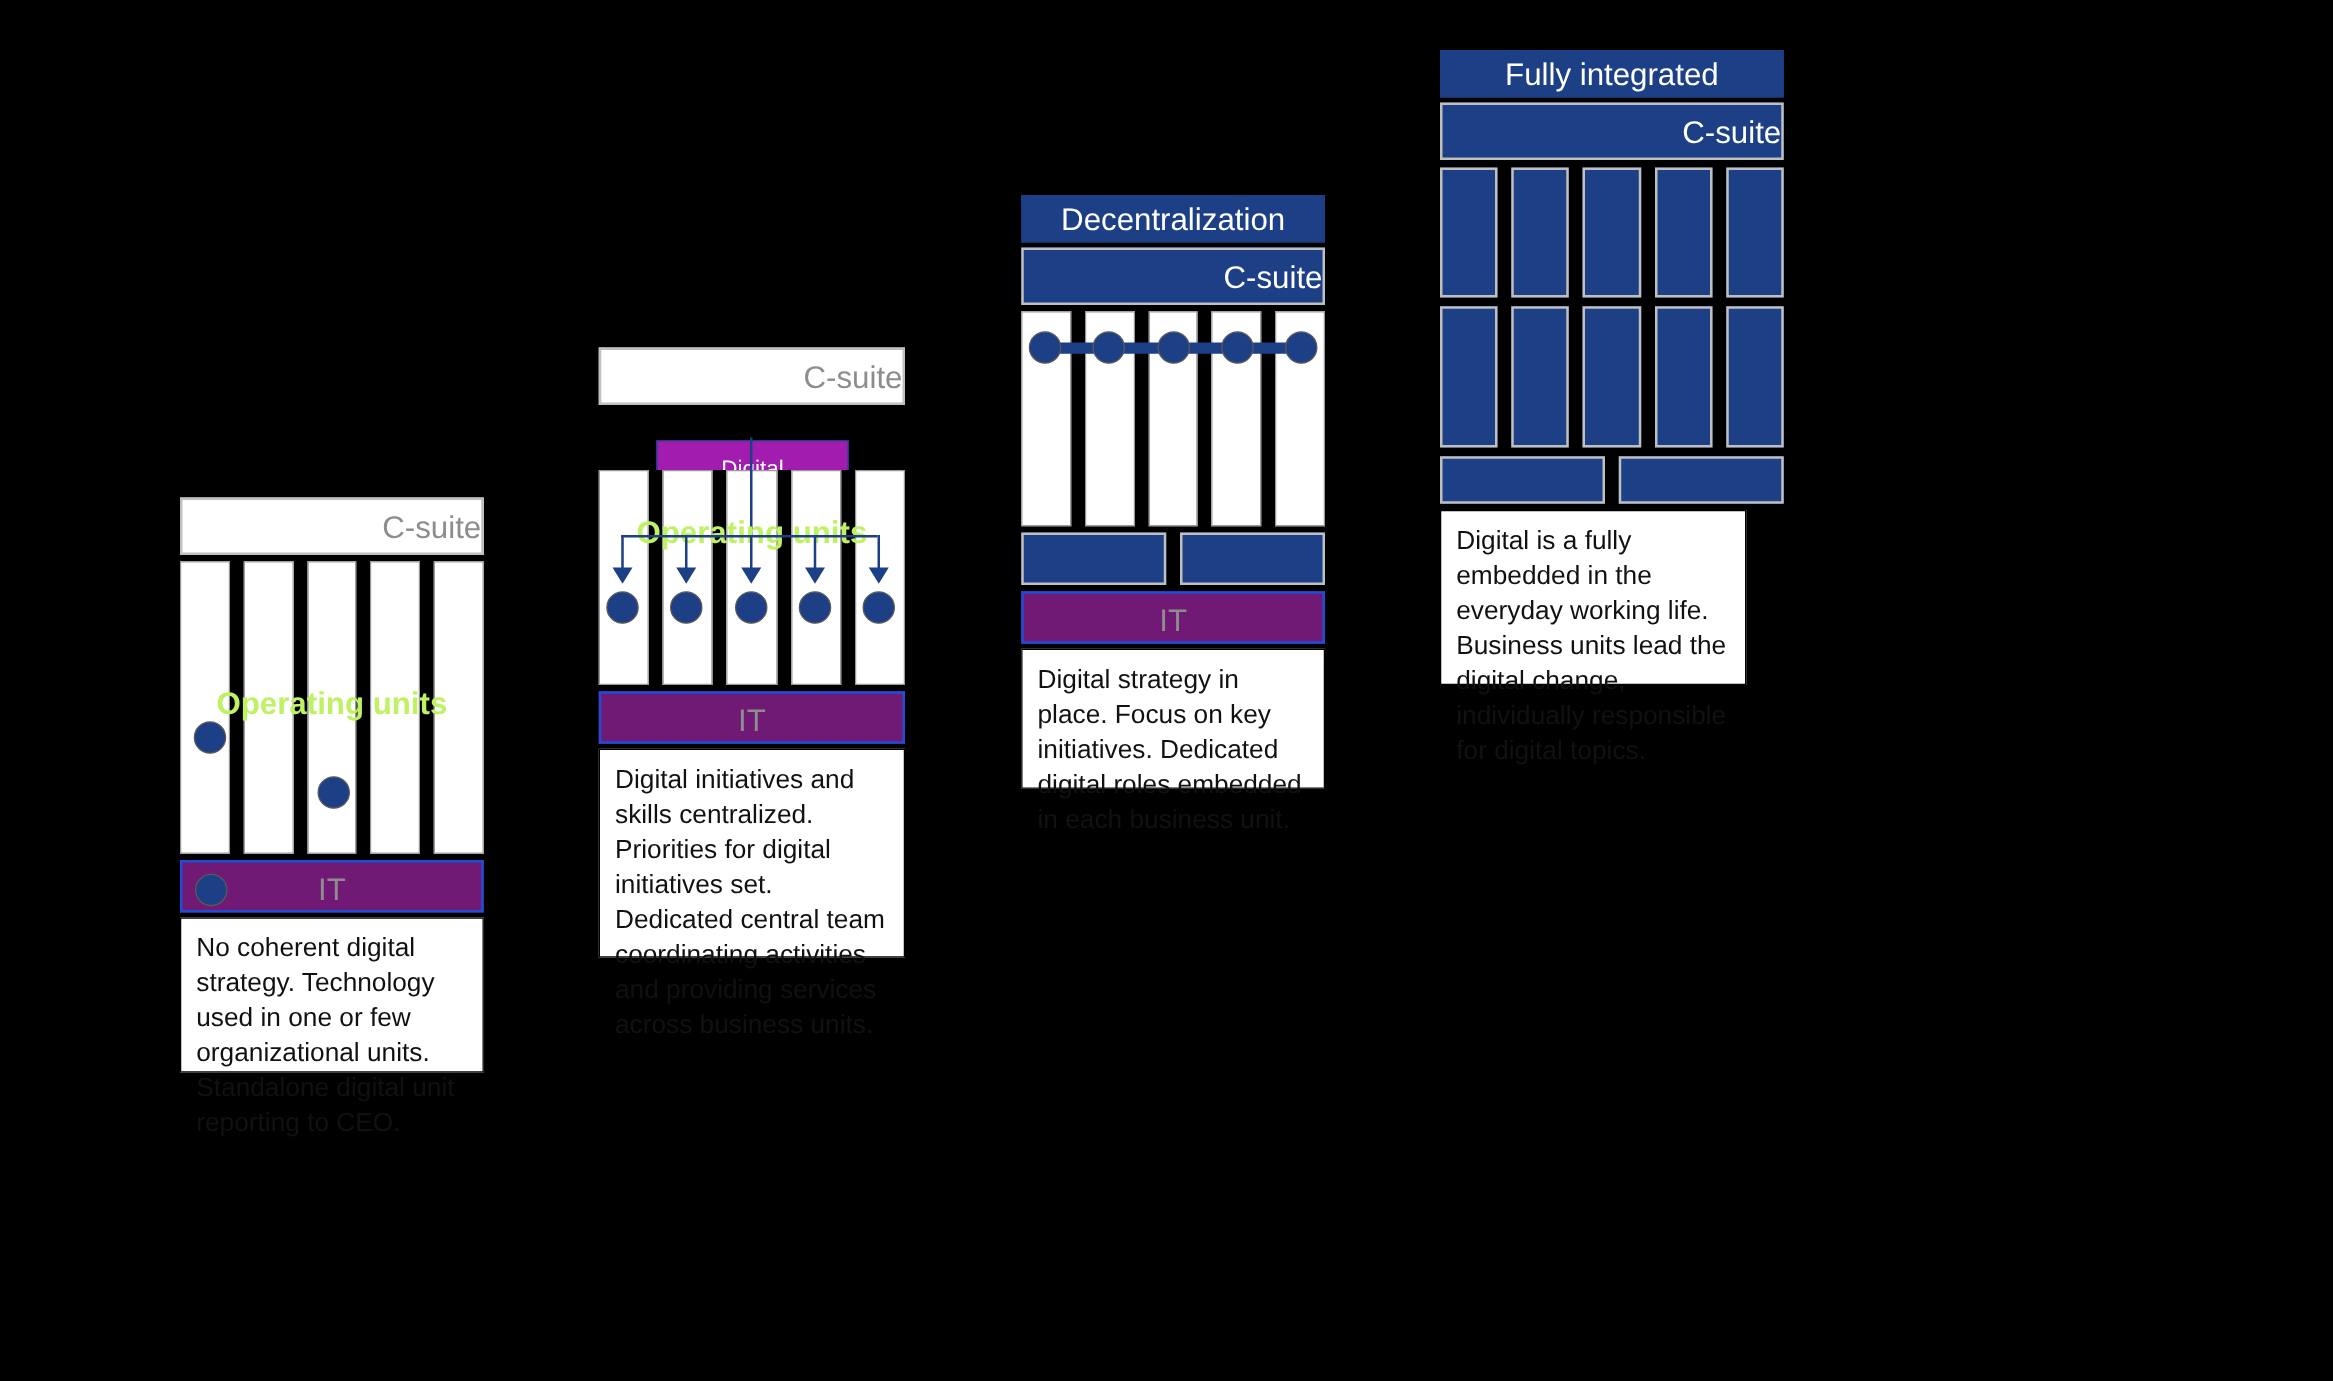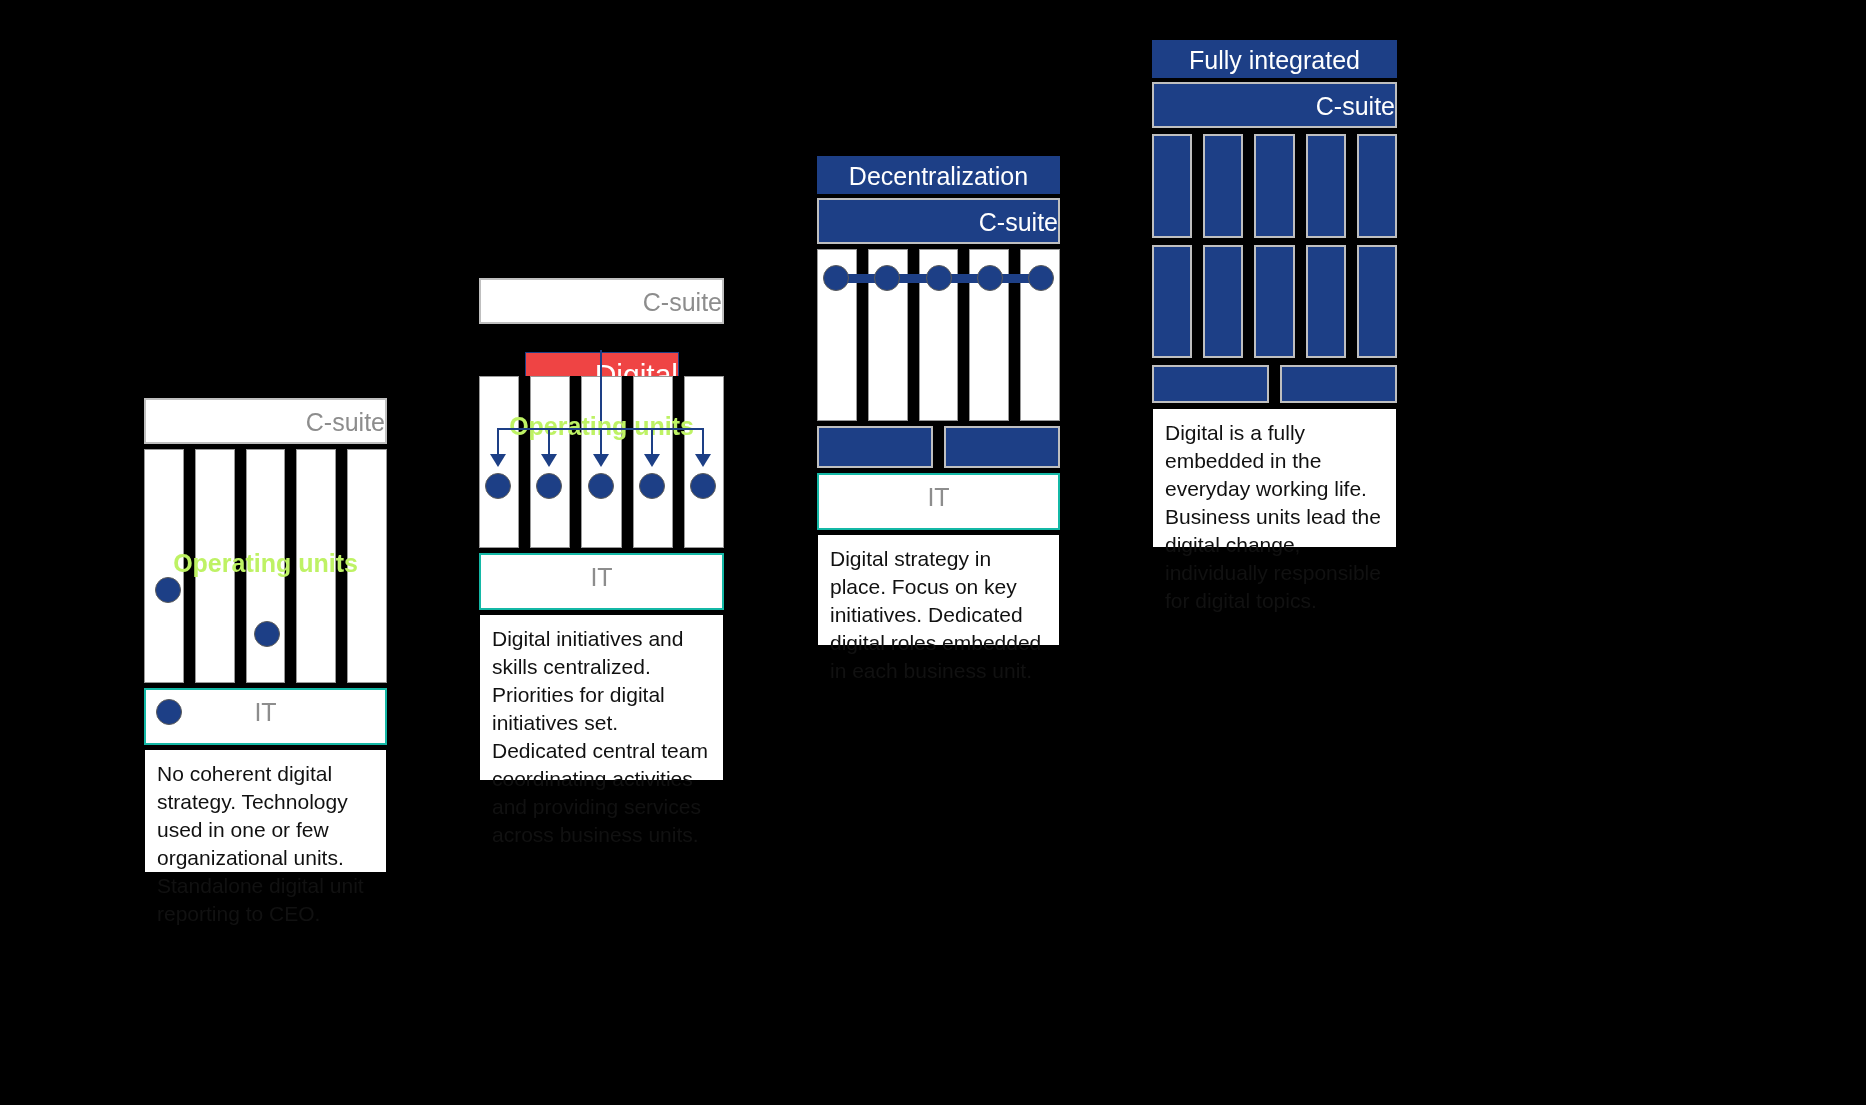--- a/index.html
+++ b/index.html
@@ -15,23 +15,23 @@
     font-size:25px;line-height:38px;height:38px;
     border:1px solid #1d3f86;box-sizing:border-box;
   }
   .csuite{
     background:#ffffff;color:#8d8d8d;text-align:right;
     font-size:25px;line-height:44px;height:46px;
     border:2px solid #bfbfbf;box-sizing:border-box;margin-top:4px;
   }
   .csuite.filled{background:#1d3f86;color:#ffffff;border-color:#bfbfbf;}
   .itbar{
-    background:#ffffff;color:#8d8d8d;text-align:center;
-    font-size:25px;line-height:44px;height:57px;
-    border:2px solid #14b8a6;box-sizing:border-box;position:relative;
+    background:#701a75;color:#8d8d8d;text-align:center;
+    font-size:25px;line-height:44px;height:42px;
+    border:2px solid #1d4ed8;box-sizing:border-box;position:relative;
   }
   .desc{
     background:#ffffff;color:#111;box-sizing:border-box;
     border:1px solid #000;
     font-size:21px;line-height:28px;padding:10px 12px 12px 12px;
   }
 
   
   .cols{position:relative;display:flex;background:#000;box-sizing:border-box;}
   .cols > .col{background:#ffffff;flex:1 1 0;border:1px solid #9a9a9a;box-sizing:border-box;}
@@ -46,22 +46,22 @@
   .dot{
     position:absolute;width:26px;height:26px;border-radius:50%;
     background:#1d3f86;border:1px solid #5a5a5a;box-sizing:border-box;
   }
 
   
   .chain{position:absolute;height:9px;background:#1d3f86;}
 
   
   .digital{
-    background:#ef4444;color:#fff;text-align:right;
-    font-size:30px;line-height:44px;height:46px;
+    background:#a21caf;color:#fff;text-align:center;
+    font-size:18px;line-height:44px;height:46px;
     border:1px solid #1d3f86;box-sizing:border-box;position:absolute;
   }
   .vline{position:absolute;width:2px;background:#1d3f86;}
   .hline{position:absolute;height:2px;background:#1d3f86;}
   .arrowhead{
     position:absolute;width:0;height:0;
     border-left:8px solid transparent;border-right:8px solid transparent;
     border-top:13px solid #1d3f86;
   }
 
@@ -181,21 +181,21 @@
       </div>
   </div>
 
   <div class="itbar" style="margin-top:5px;">
     <span>IT</span>
   </div>
 
   <div class="desc" style="margin-top:4px;width:243px;height:112px;">Digital strategy in place. Focus on key initiatives. Dedicated digital roles embedded in each business unit.</div>
 </div>
 
-<div class="panel" style="left:1152px;top:40px;width:245px;">
+<div class="panel" style="left:1152px;top:40px;width:275px;">
 
   <div class="title-bar">Fully integrated</div>
 
   <div class="csuite filled">C-suite</div>
 
   <div class="cols filled" style="height:104px;margin-top:6px;">
     <div class="col"></div>
     <div class="col"></div>
     <div class="col"></div>
     <div class="col"></div>

